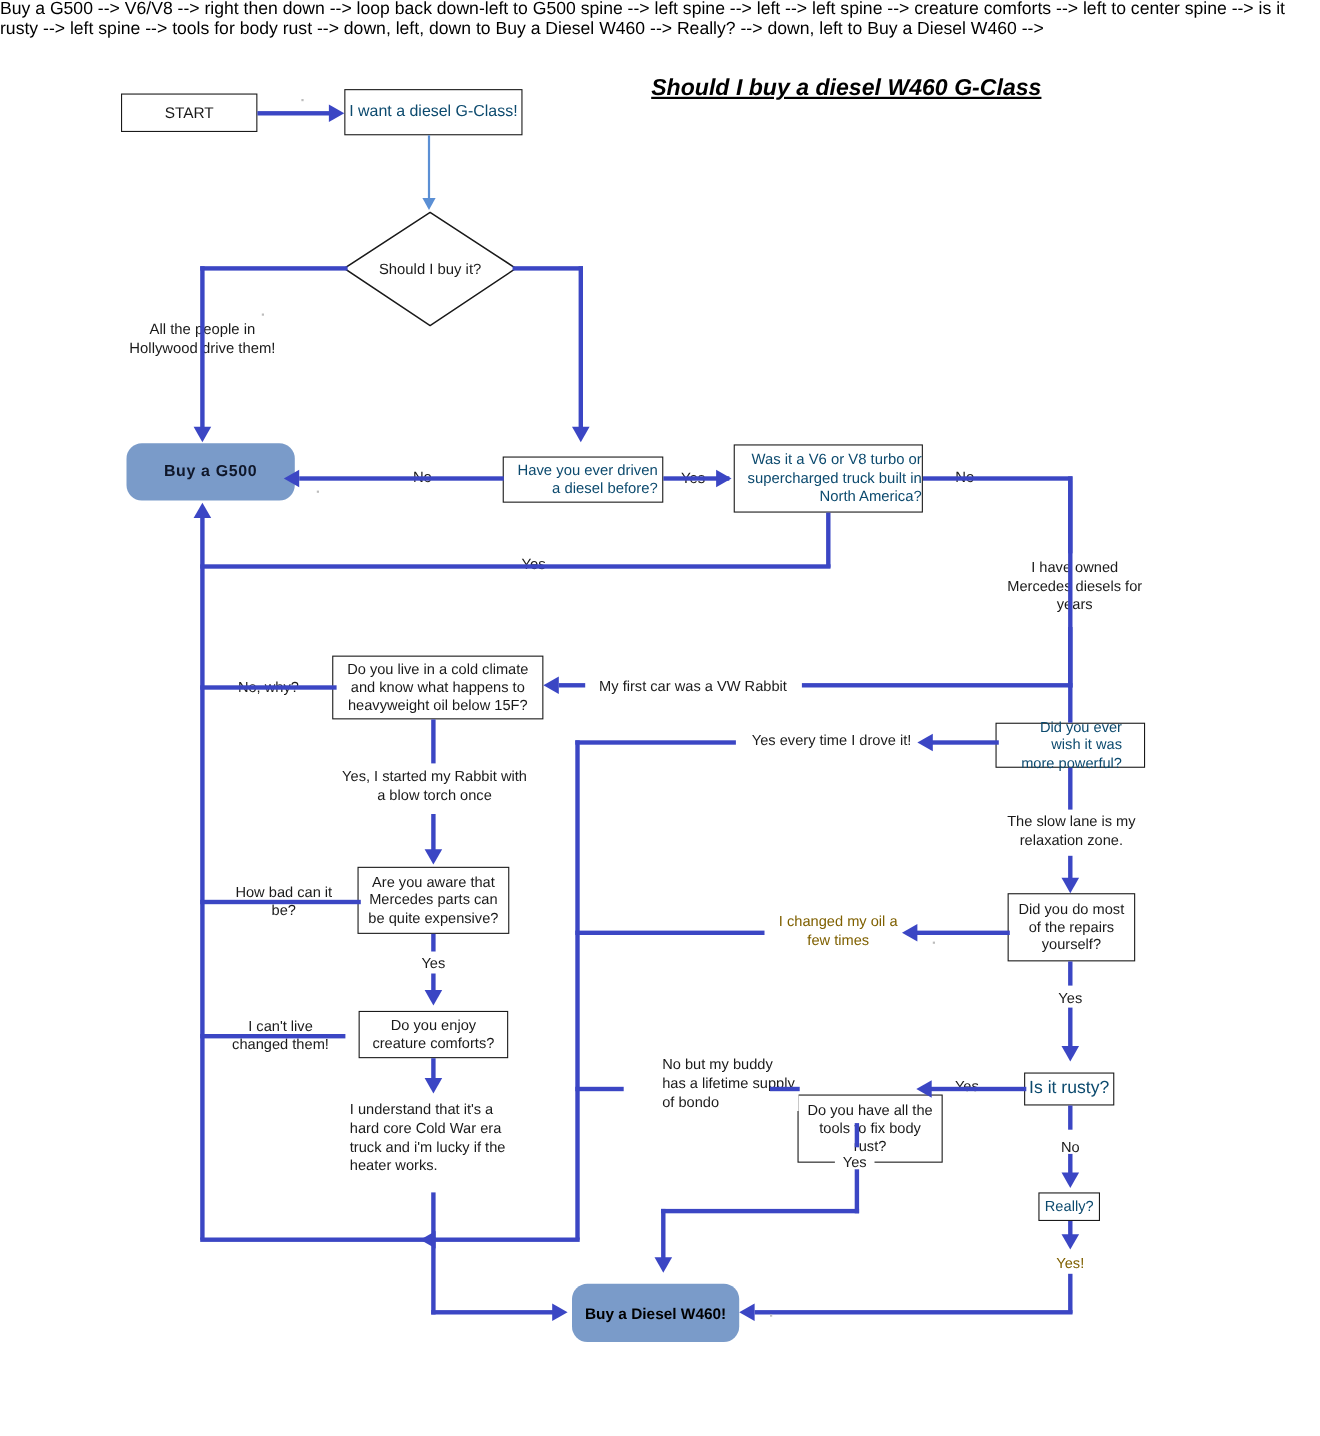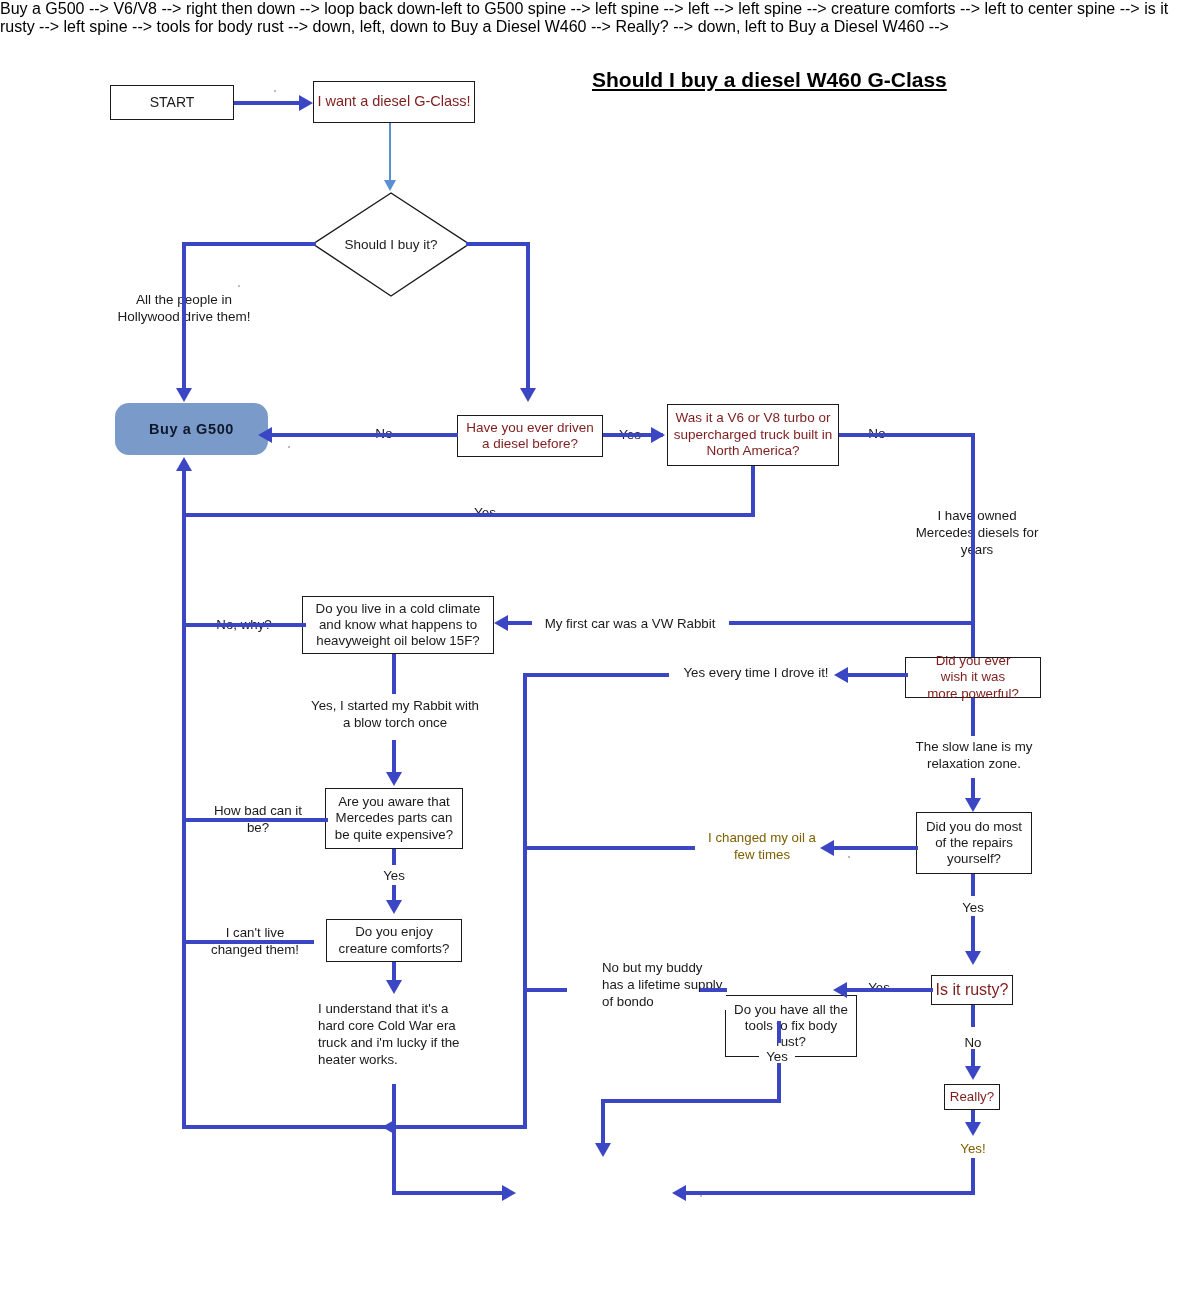--- a/index.html
+++ b/index.html
@@ -3,21 +3,21 @@
 <meta charset="utf-8">
 <style>
   html,body{margin:0;padding:0;background:#ffffff;}
   body{font-family:"Liberation Sans",sans-serif;}
   #stage{position:relative;width:1200px;height:1305px;background:#fff;overflow:hidden;}
 
   .node{position:absolute;box-sizing:border-box;display:flex;align-items:center;justify-content:center;text-align:center;}
 
   
   .box{border:1.5px solid #1a1a1a;background:#ffffff;line-height:1.22;}
-  .box.olive{color:#7f1d1d;}
+  .box.olive{color:#0c4a6e;text-align:right;}
   .box.black{color:#1a1a1a;}
 
   
   .pill{background:#7a9bc9;border-radius:14px;font-weight:bold;}
 
   
   .diamond-wrap{position:absolute;}
   .diamond-wrap svg{display:block;}
   .diamond-label{position:absolute;left:0;top:0;width:100%;height:100%;
     display:flex;align-items:center;justify-content:center;color:#1a1a1a;}
@@ -41,21 +41,21 @@
 
   #title{position:absolute;font-weight:bold;color:#000;text-decoration:underline;white-space:nowrap;}
   .speck{position:absolute;background:#bdbdbd;width:2px;height:2px;}
 </style>
 </head>
 <body>
 
 <div id="stage">
 
   
-  <div id="title" style="left:592px;top:68px;font-size:21px;">Should I buy a diesel W460 G-Class</div>
+  <div id="title" style="left:592px;top:68px;font-size:21px;font-style:italic;">Should I buy a diesel W460 G-Class</div>
 
   
 
   <div class="node box black" style="left:110px;top:85px;width:124px;height:35px;font-size:14px;">START</div>
 
   <div class="node box olive" style="left:313px;top:81px;width:162px;height:42px;font-size:14.5px;">I want a diesel G-Class!</div>
 
   
   <div class="diamond-wrap" style="left:312px;top:192px;width:158px;height:105px;">
     <svg width="158" height="105" viewBox="0 0 158 105">
@@ -79,20 +79,21 @@
   <div class="node box black" style="left:916px;top:812px;width:116px;height:62px;font-size:13.3px;padding:0 3px;">Did you do most of the repairs yourself?</div>
 
   <div class="node box black" style="left:326px;top:919px;width:136px;height:43px;font-size:13.3px;padding:0 4px;">Do you enjoy creature comforts?</div>
 
   <div class="node box black" style="left:725px;top:959px;width:132px;height:62px;font-size:13.3px;padding:0 4px;margin-top:36px;">Do you have all the tools to fix body rust?</div>
 
   <div class="node box olive" style="left:931px;top:975px;width:82px;height:30px;font-size:16px;">Is it rusty?</div>
 
   <div class="node box olive" style="left:944px;top:1084px;width:56px;height:26px;font-size:13.3px;">Really?</div>
 
+  <div class="node pill" style="left:520px;top:1167px;width:152px;height:53px;font-size:14px;color:#000;">Buy a Diesel W460!</div>
 
   
 
   <div class="elabel" style="left:104px;top:291px;width:160px;font-size:13.5px;">All the people in Hollywood drive them!</div>
 
   <div class="elabel" style="left:368px;top:425px;width:32px;font-size:13.5px;background:#fff;">No</div>
 
   <div class="elabel" style="left:613px;top:426px;width:34px;font-size:13.5px;background:#fff;">Yes</div>
 
   <div class="elabel" style="left:861px;top:425px;width:32px;font-size:13.5px;background:#fff;">No</div>

